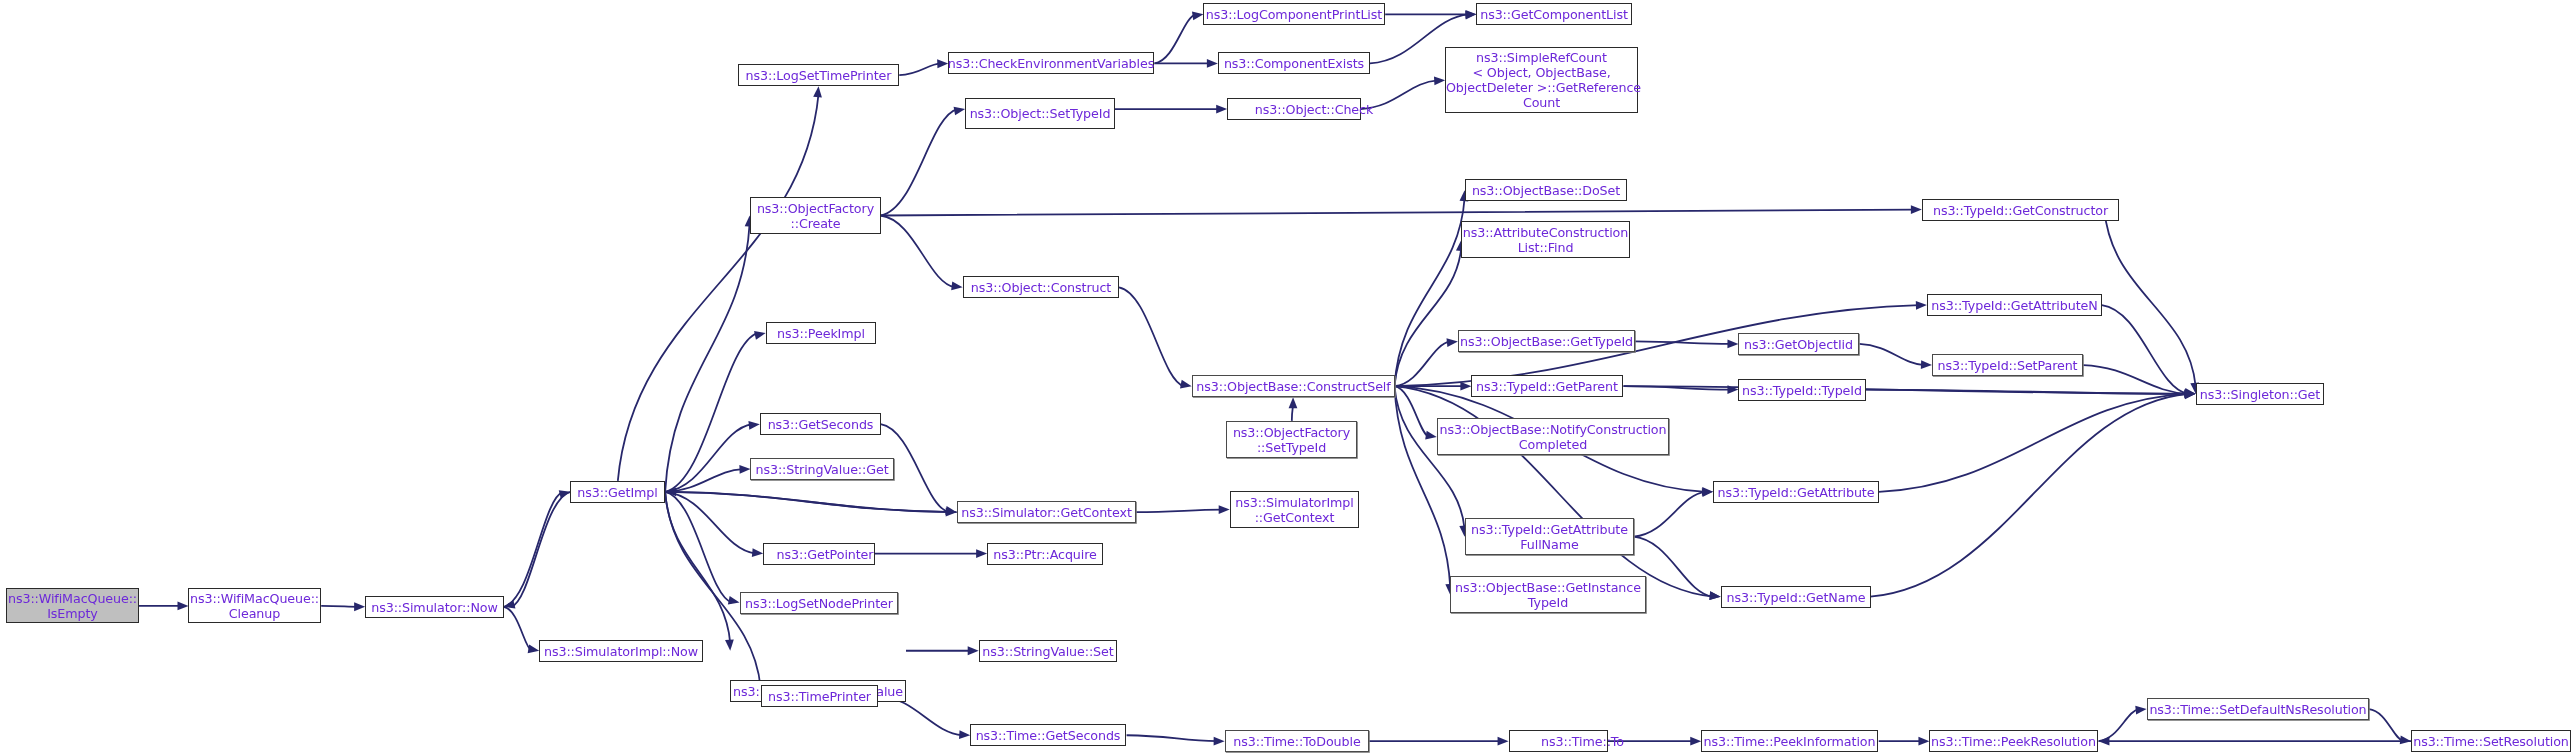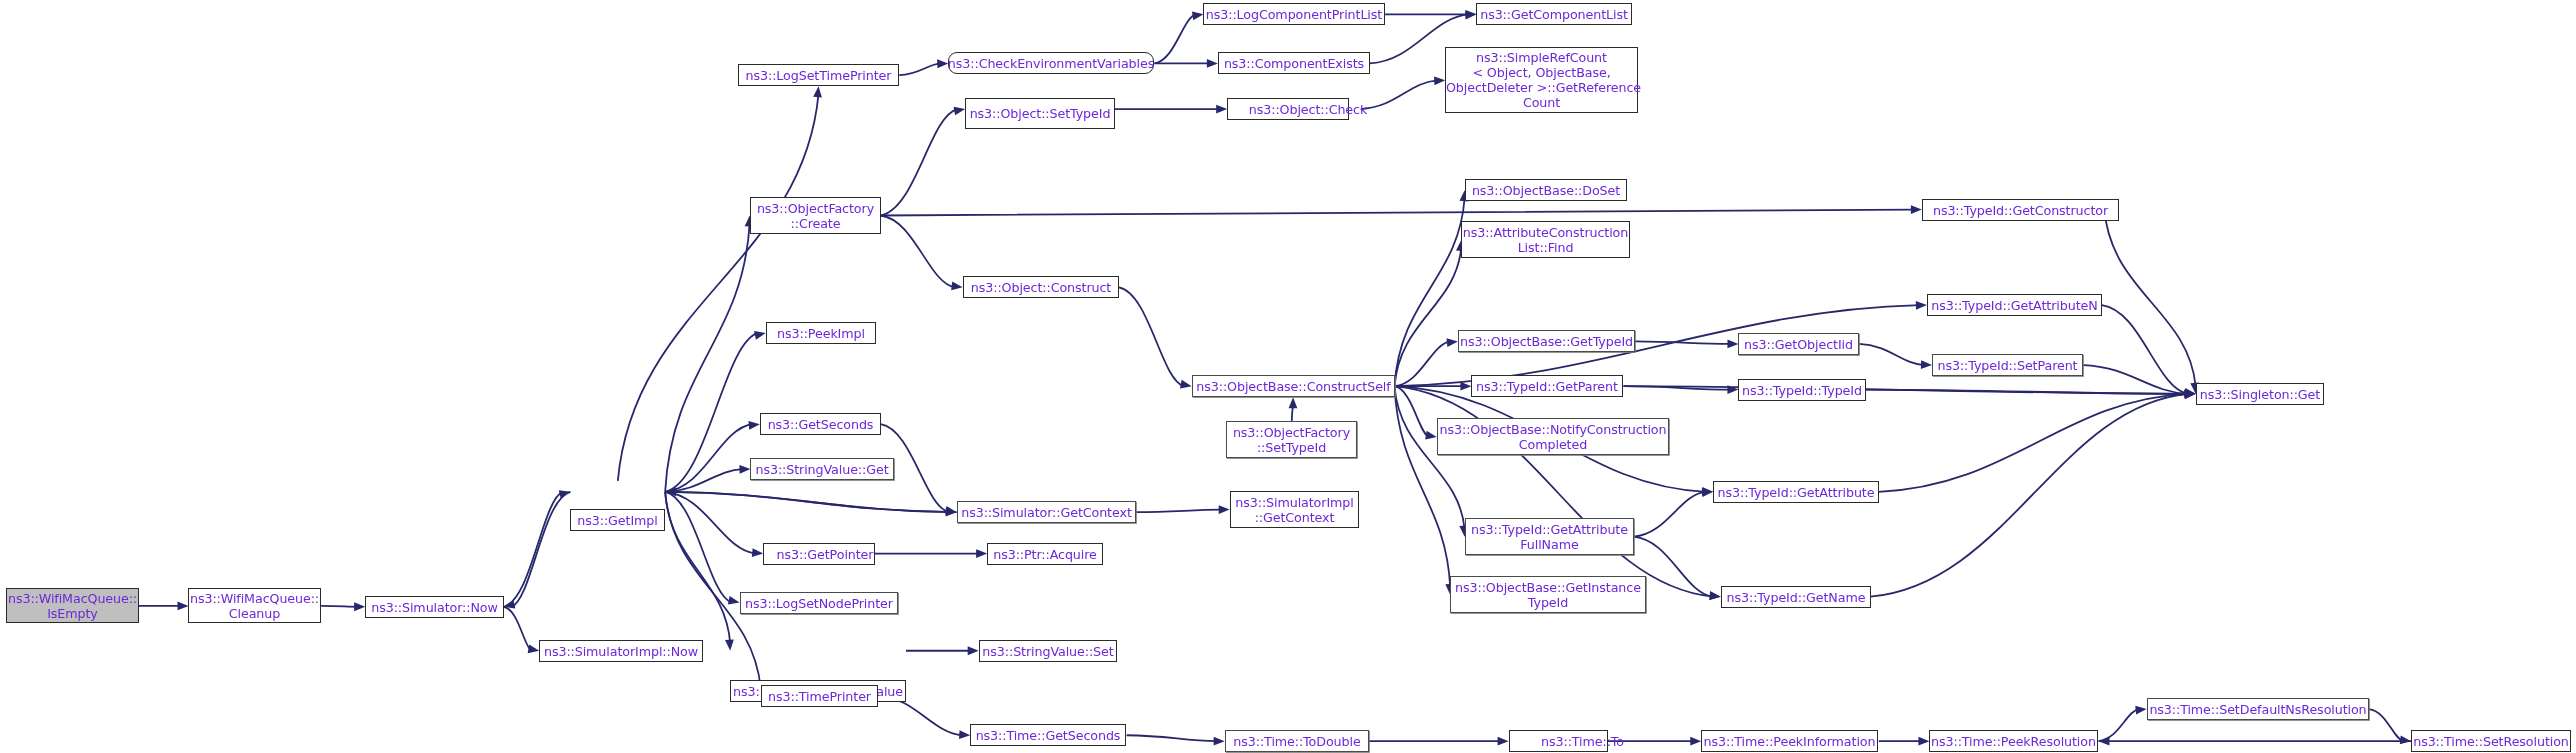--- a/index.html
+++ b/index.html
@@ -181,51 +181,51 @@
       <path class="edge" d="M 1933 635 C 1976.26 639.26 1992.74 701.74 2027 706"></path>
       <polygon class="arrowhead" points="2036,706 2022.5529753411881,709.9009649864234 2023.5721787047062,699.5510266047812"></polygon>
     </svg>
   <div id="nodes">
       <div class="node current" style="left: 6px; top: 588px; width: 133px; height: 35px;">ns3::WifiMacQueue::
 IsEmpty</div>
       <div class="node" style="left: 188px; top: 588px; width: 133px; height: 35px;">ns3::WifiMacQueue::
 Cleanup</div>
       <div class="node" style="left: 365px; top: 596px; width: 139px; height: 22px;">ns3::Simulator::Now</div>
       <div class="node" style="left: 539px; top: 640px; width: 164px; height: 22px;">ns3::SimulatorImpl::Now</div>
-      <div class="node" style="left: 570px; top: 481px; width: 95px; height: 22px; margin-top: 28px;">ns3::GetImpl</div>
+      <div class="node" style="left: 570px; top: 481px; width: 95px; height: 22px;">ns3::GetImpl</div>
       <div class="node" style="left: 766px; top: 322px; width: 110px; height: 22px;">ns3::PeekImpl</div>
       <div class="node" style="left: 760px; top: 413px; width: 121px; height: 22px;">ns3::GetSeconds</div>
       <div class="node thick" style="left: 750px; top: 458px; width: 144px; height: 22px;">ns3::StringValue::Get</div>
       <div class="node" style="left: 763px; top: 543px; width: 112px; height: 22px; padding-left: 12px;">ns3::GetPointer</div>
       <div class="node thick" style="left: 740px; top: 592px; width: 158px; height: 22px;">ns3::LogSetNodePrinter</div>
       <div class="node" style="left: 730px; top: 640px; width: 176px; height: 22px; margin-top: 40px;">ns3::GlobalValue::GetValue</div>
       <div class="node" style="left: 761px; top: 685px; width: 117px; height: 22px;">ns3::TimePrinter</div>
       <div class="node" style="left: 987px; top: 543px; width: 116px; height: 22px;">ns3::Ptr::Acquire</div>
       <div class="node" style="left: 979px; top: 640px; width: 138px; height: 22px;">ns3::StringValue::Set</div>
       <div class="node thick" style="left: 957px; top: 501px; width: 179px; height: 22px;">ns3::Simulator::GetContext</div>
       <div class="node" style="left: 1230px; top: 491px; width: 129px; height: 37px;">ns3::SimulatorImpl
 ::GetContext</div>
       <div class="node" style="left: 970px; top: 724px; width: 156px; height: 22px;">ns3::Time::GetSeconds</div>
       <div class="node thick" style="left: 1225px; top: 730px; width: 144px; height: 22px;">ns3::Time::ToDouble</div>
       <div class="node" style="left: 1509px; top: 730px; width: 99px; height: 22px; padding-left: 48px;">ns3::Time::To</div>
       <div class="node" style="left: 1701px; top: 730px; width: 177px; height: 22px;">ns3::Time::PeekInformation</div>
       <div class="node" style="left: 1929px; top: 730px; width: 169px; height: 22px;">ns3::Time::PeekResolution</div>
       <div class="node thick" style="left: 2147px; top: 698px; width: 222px; height: 22px;">ns3::Time::SetDefaultNsResolution</div>
       <div class="node" style="left: 2411px; top: 730px; width: 160px; height: 22px;">ns3::Time::SetResolution</div>
       <div class="node" style="left: 738px; top: 64px; width: 161px; height: 22px;">ns3::LogSetTimePrinter</div>
-      <div class="node" style="left: 948px; top: 52px; width: 206px; height: 22px; border-radius: 9px;">ns3::CheckEnvironmentVariables</div>
+      <div class="node" style="left: 948px; top: 52px; width: 206px; height: 22px;">ns3::CheckEnvironmentVariables</div>
       <div class="node" style="left: 1203px; top: 3.4px; width: 182px; height: 22px;">ns3::LogComponentPrintList</div>
       <div class="node" style="left: 1218px; top: 52px; width: 152px; height: 22px;">ns3::ComponentExists</div>
       <div class="node" style="left: 1476px; top: 3.4px; width: 156px; height: 22px;">ns3::GetComponentList</div>
       <div class="node" style="left: 1445px; top: 47px; width: 193px; height: 66px;">ns3::SimpleRefCount
 &lt; Object, ObjectBase,
  ObjectDeleter &gt;::GetReference
 Count</div>
       <div class="node" style="left: 965px; top: 98px; width: 150px; height: 31px;">ns3::Object::SetTypeId</div>
-      <div class="node" style="left: 1227px; top: 98px; width: 122px; height: 22px; padding-left: 40px;">ns3::Object::Check</div>
+      <div class="node" style="left: 1227px; top: 98px; width: 134px; height: 22px; padding-left: 40px;">ns3::Object::Check</div>
       <div class="node" style="left: 750px; top: 197px; width: 131px; height: 37px;">ns3::ObjectFactory
 ::Create</div>
       <div class="node" style="left: 963px; top: 276px; width: 156px; height: 22px;">ns3::Object::Construct</div>
       <div class="node thick" style="left: 1192px; top: 375px; width: 203px; height: 22px;">ns3::ObjectBase::ConstructSelf</div>
       <div class="node" style="left: 1465px; top: 179px; width: 162px; height: 22px;">ns3::ObjectBase::DoSet</div>
       <div class="node" style="left: 1461px; top: 221px; width: 169px; height: 37px;">ns3::AttributeConstruction
 List::Find</div>
       <div class="node thick" style="left: 1458px; top: 330px; width: 177px; height: 22px;">ns3::ObjectBase::GetTypeId</div>
       <div class="node" style="left: 1471px; top: 375px; width: 152px; height: 22px;">ns3::TypeId::GetParent</div>
       <div class="node thick" style="left: 1226px; top: 421px; width: 131px; height: 37px;">ns3::ObjectFactory

